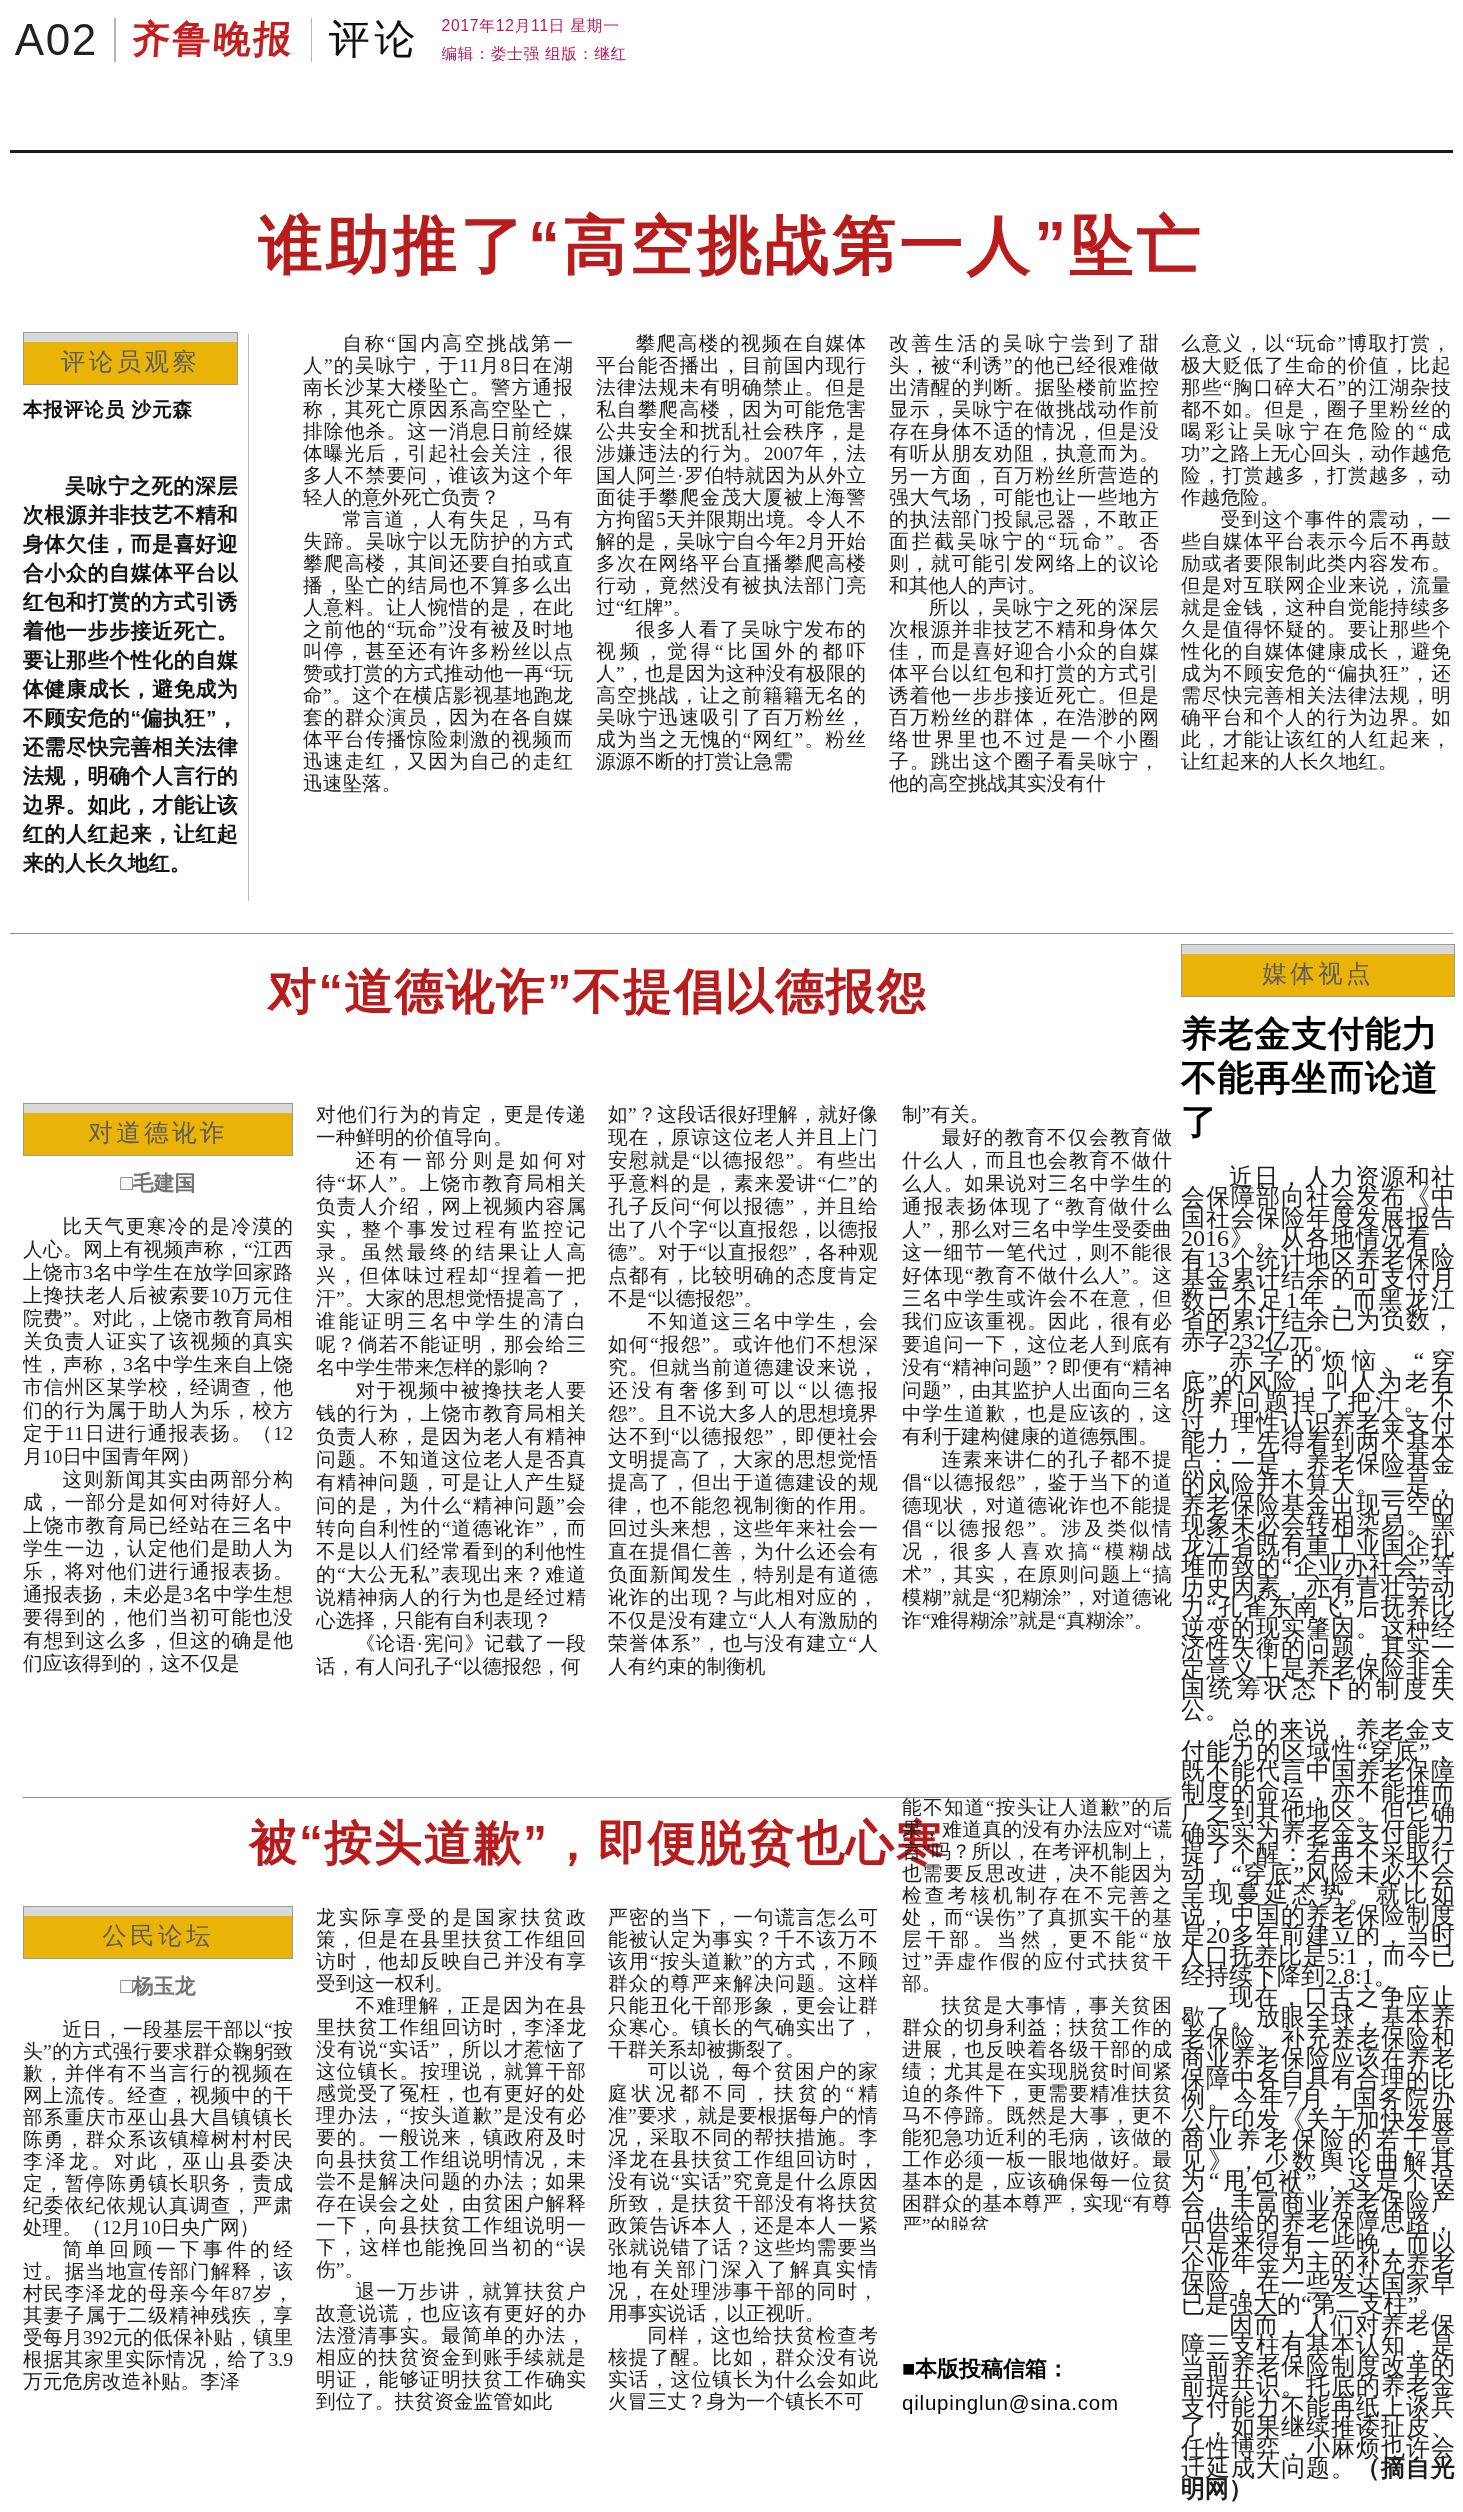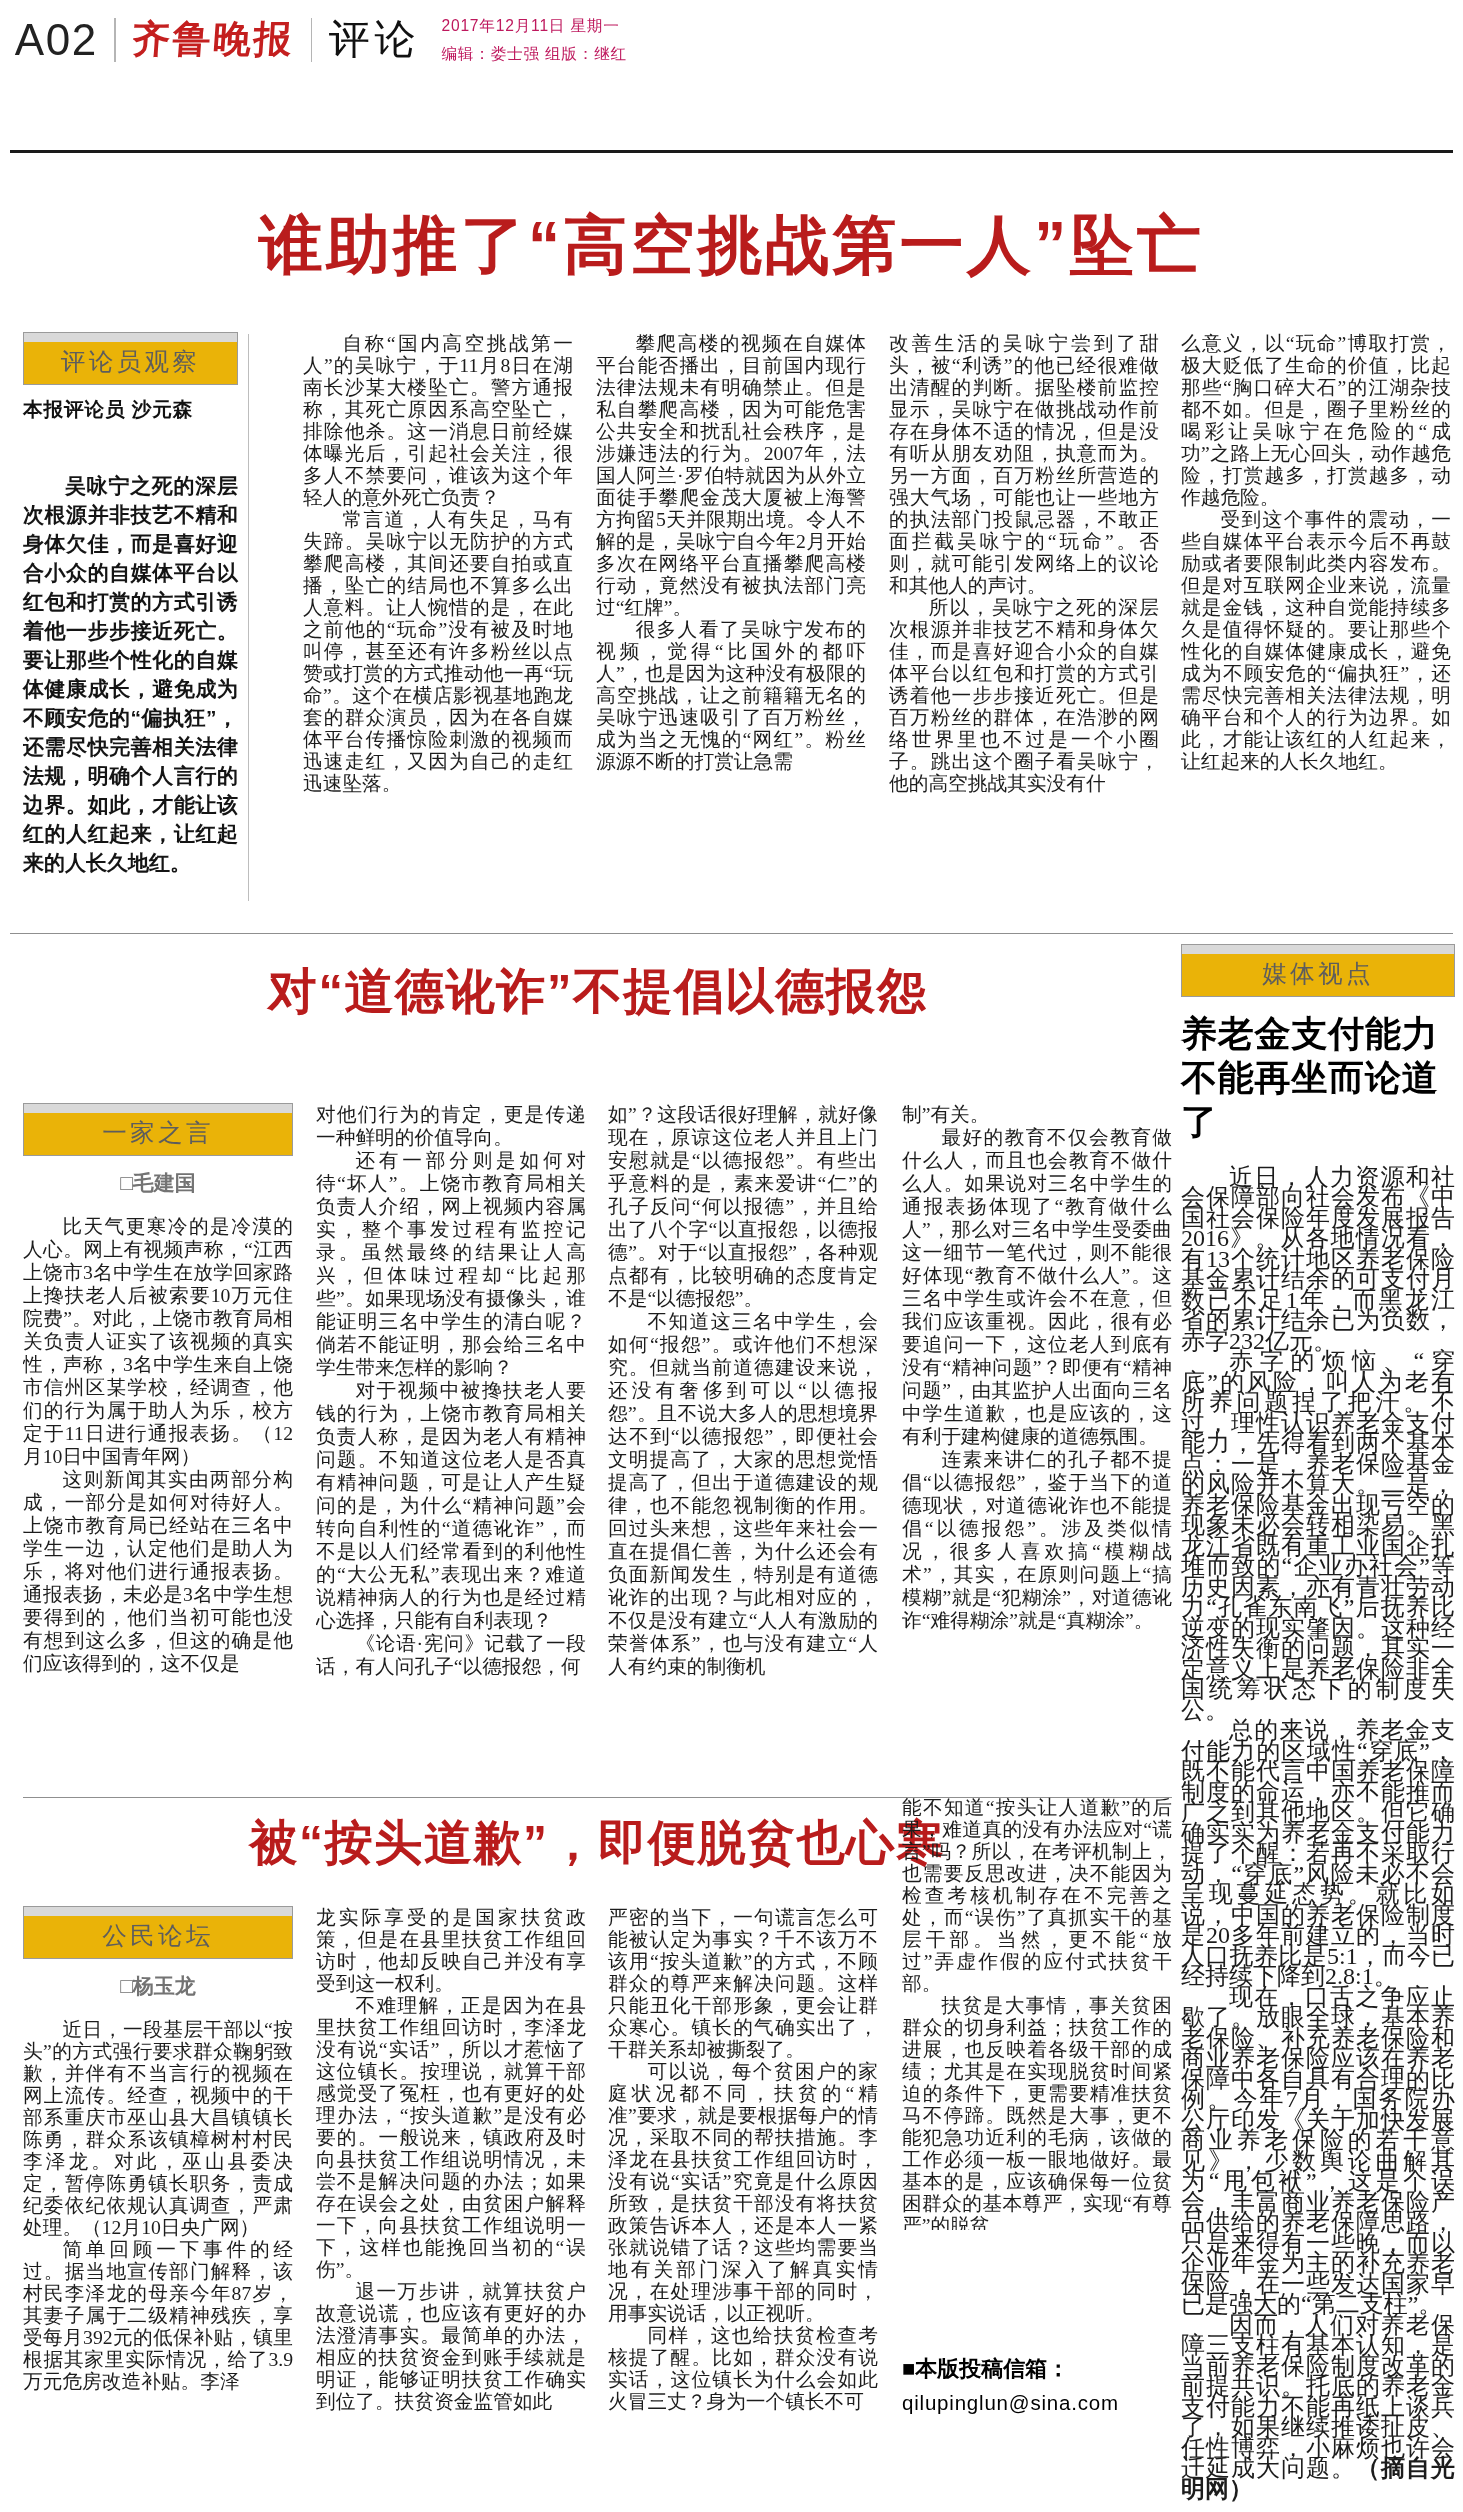--- a/index.html
+++ b/index.html
@@ -101,29 +101,29 @@
   <p>受到这个事件的震动，一些自媒体平台表示今后不再鼓励或者要限制此类内容发布。但是对互联网企业来说，流量就是金钱，这种自觉能持续多久是值得怀疑的。要让那些个性化的自媒体健康成长，避免成为不顾安危的“偏执狂”，还需尽快完善相关法律法规，明确平台和个人的行为边界。如此，才能让该红的人红起来，让红起来的人长久地红。</p>
 </div>
 
 <div class="divider d1"></div>
 
 <div class="headline h2">对“道德讹诈”不提倡以德报怨</div>
 
 <div class="col a2body" style="left:23px;top:1103px;height:670px;">
   <div class="labelbox">
     <div class="stripe"></div>
-    <div class="ltext">一家之言</div>
+    <div class="ltext">对道德讹诈</div>
   </div>
   <div class="colbyline">□毛建国</div>
   <p>比天气更寒冷的是冷漠的人心。网上有视频声称，“江西上饶市3名中学生在放学回家路上搀扶老人后被索要10万元住院费”。对此，上饶市教育局相关负责人证实了该视频的真实性，声称，3名中学生来自上饶市信州区某学校，经调查，他们的行为属于助人为乐，校方定于11日进行通报表扬。（12月10日中国青年网）</p>
   <p>这则新闻其实由两部分构成，一部分是如何对待好人。上饶市教育局已经站在三名中学生一边，认定他们是助人为乐，将对他们进行通报表扬。通报表扬，未必是3名中学生想要得到的，他们当初可能也没有想到这么多，但这的确是他们应该得到的，这不仅是</p>
 </div>
 <div class="col a2body" style="left:316px;top:1103px;height:670px;">
   <p class="cont">对他们行为的肯定，更是传递一种鲜明的价值导向。</p>
-  <p>还有一部分则是如何对待“坏人”。上饶市教育局相关负责人介绍，网上视频内容属实，整个事发过程有监控记录。虽然最终的结果让人高兴，但体味过程却“比起那些”。如果现场没有摄像头，谁能证明三名中学生的清白呢？倘若不能证明，那会给三名中学生带来怎样的影响？</p>
+  <p>还有一部分则是如何对待“坏人”。上饶市教育局相关负责人介绍，网上视频内容属实，整个事发过程有监控记录。虽然最终的结果让人高兴，但体味过程却“捏着一把汗”。大家的思想觉悟提高了，谁能证明三名中学生的清白呢？倘若不能证明，那会给三名中学生带来怎样的影响？</p>
   <p>对于视频中被搀扶老人要钱的行为，上饶市教育局相关负责人称，是因为老人有精神问题。不知道这位老人是否真有精神问题，可是让人产生疑问的是，为什么“精神问题”会转向自利性的“道德讹诈”，而不是以人们经常看到的利他性的“大公无私”表现出来？难道说精神病人的行为也是经过精心选择，只能有自利表现？</p>
   <p>《论语·宪问》记载了一段话，有人问孔子“以德报怨，何</p>
 </div>
 <div class="col a2body" style="left:608px;top:1103px;height:670px;">
   <p class="cont">如”？这段话很好理解，就好像现在，原谅这位老人并且上门安慰就是“以德报怨”。有些出乎意料的是，素来爱讲“仁”的孔子反问“何以报德”，并且给出了八个字“以直报怨，以德报德”。对于“以直报怨”，各种观点都有，比较明确的态度肯定不是“以德报怨”。</p>
   <p>不知道这三名中学生，会如何“报怨”。或许他们不想深究。但就当前道德建设来说，还没有奢侈到可以“以德报怨”。且不说大多人的思想境界达不到“以德报怨”，即便社会文明提高了，大家的思想觉悟提高了，但出于道德建设的规律，也不能忽视制衡的作用。回过头来想，这些年来社会一直在提倡仁善，为什么还会有负面新闻发生，特别是有道德讹诈的出现？与此相对应的，不仅是没有建立“人人有激励的荣誉体系”，也与没有建立“人人有约束的制衡机</p>
 </div>
 <div class="col a2body" style="left:902px;top:1103px;height:670px;">
   <p class="cont">制”有关。</p>
   <p>最好的教育不仅会教育做什么人，而且也会教育不做什么人。如果说对三名中学生的通报表扬体现了“教育做什么人”，那么对三名中学生受委曲这一细节一笔代过，则不能很好体现“教育不做什么人”。这三名中学生或许会不在意，但我们应该重视。因此，很有必要追问一下，这位老人到底有没有“精神问题”？即便有“精神问题”，由其监护人出面向三名中学生道歉，也是应该的，这有利于建构健康的道德氛围。</p>

